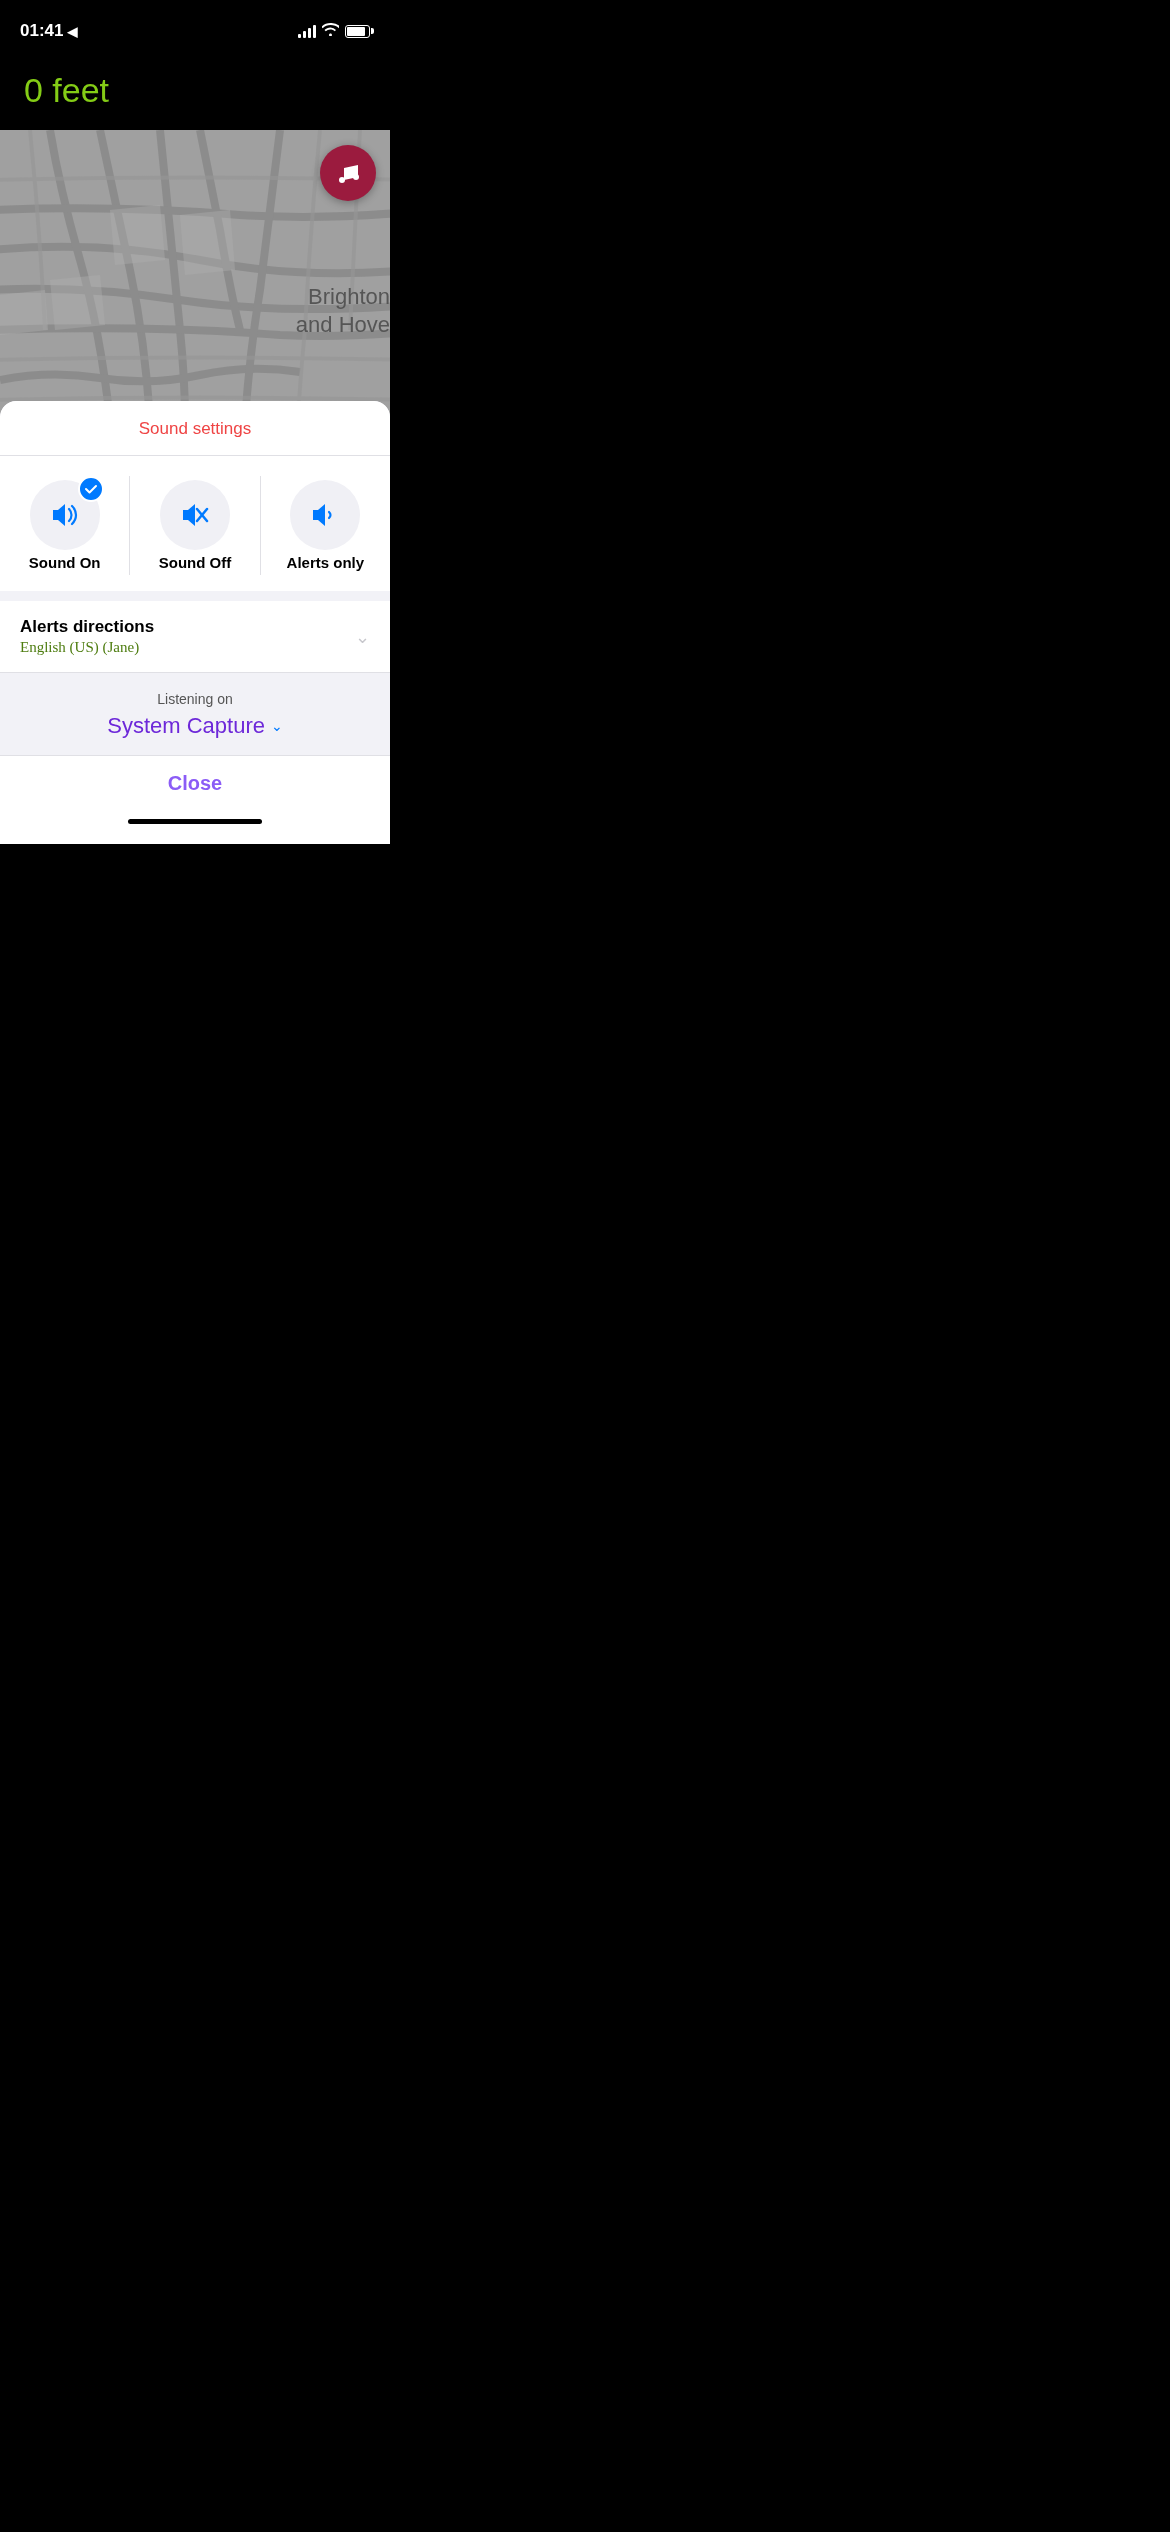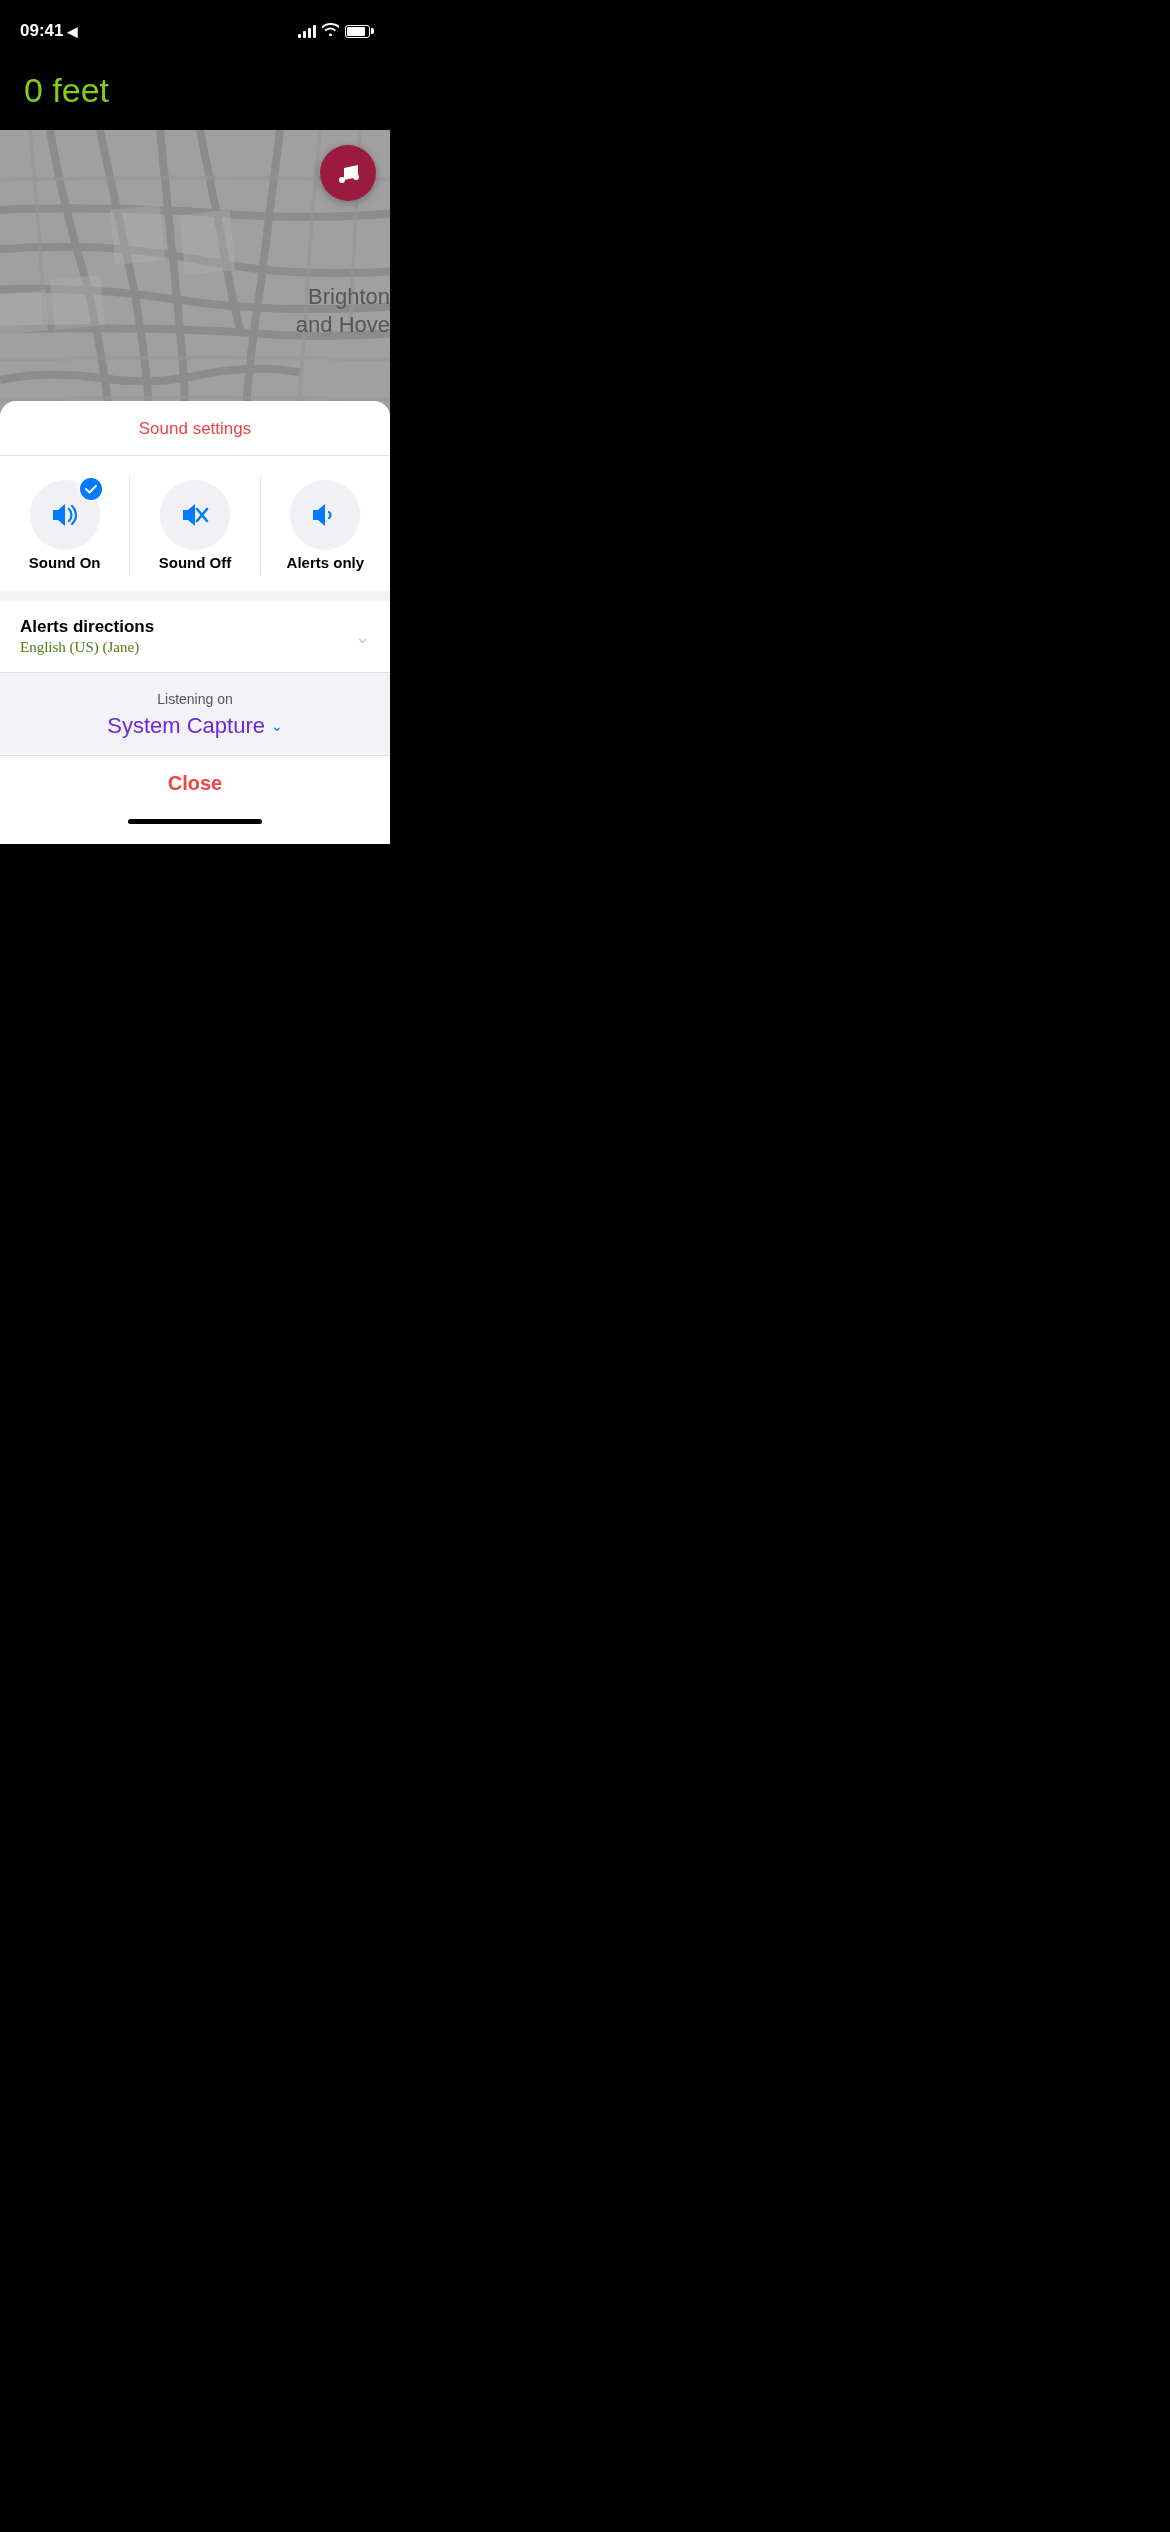--- a/index.html
+++ b/index.html
@@ -336,21 +336,21 @@
     .close-btn-container {
       background: #fff;
       border-top: 1px solid #e0e0e5;
       padding: 16px 0;
       text-align: center;
     }
 
     .close-btn {
       font-size: 20px;
       font-weight: 600;
-      color: #ef4444;
+      color: #8b5cf6;
       background: none;
       border: none;
       width: 100%;
     }
 
     
     .home-indicator {
       background: #fff;
       padding: 8px 0 20px;
       display: flex;
@@ -362,21 +362,21 @@
       height: 5px;
       background: #000;
       border-radius: 3px;
     }
   </style>
 </head>
 <body>
 
 <div class="status-bar">
   <div class="status-time">
-    <span>09:41</span>
+    <span>01:41</span>
     <span style="font-size:13px;">◀</span>
   </div>
   <div class="status-right">
     <div class="signal-bars">
       <div class="signal-bar" style="height:4px;"></div>
       <div class="signal-bar" style="height:7px;"></div>
       <div class="signal-bar" style="height:10px;"></div>
       <div class="signal-bar" style="height:13px;"></div>
     </div>
     <span class="wifi-icon">

